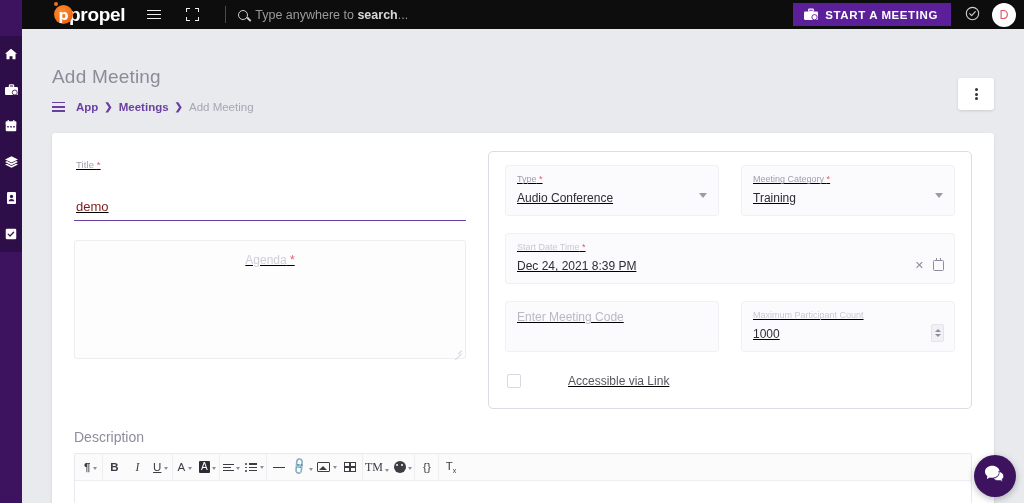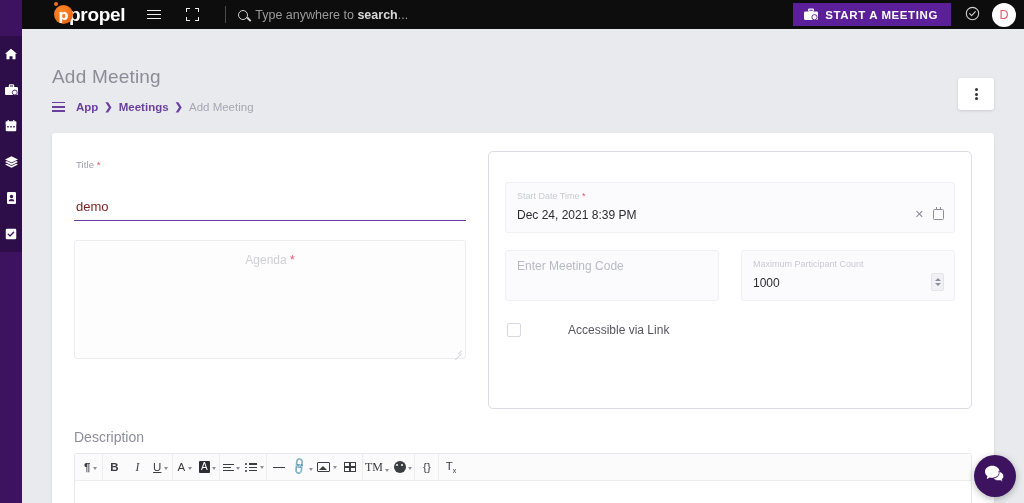--- a/index.html
+++ b/index.html
@@ -115,21 +115,21 @@
     display: flex; align-items: center; justify-content: center; cursor: pointer;
   }
   .kebab-card i { display:block; width: 3px; height: 3px; background: #333; border-radius:50%; margin: 1.3px 0; }
 
   .card {
     margin: 19px 0 0 0; background: #fff; border-radius: 3px;
     box-shadow: 0 1px 3px rgba(0,0,0,0.10);
     padding: 18px 22px 0 22px; position: relative;
     height: 380px;
   }
-  .row { display: flex; }
+  .row { display: flex; text-decoration: underline; }
   .col-left { width: 392px; flex: none; }
   .col-right { flex: 1; margin-left: 22px; }
 
   
   .field-label { font-size: 9.5px; color: #9e9eb0; margin-bottom: 5px; letter-spacing: 0.1px; }
   .req { color: #e8556c; }
   .underline-field {
     border-bottom: 1.6px solid #6b3fa0; padding: 2px 2px 6px 2px; margin: 6px 0 0 0;
   }
   .underline-field .val { font-size: 13px; color: #7f1d1d; margin-top: 29px; }
@@ -404,20 +404,42 @@
                 <i></i>
                 <i></i>
               </span>
           </div>
 
         </div>
 
         <div class="col-right">
           <div class="fieldset">
 
+            <div class="fs-row">
+              <div class="fs-cell">
+                <div class="boxed-field">
+                  <div class="lbl">
+                    <span>Type</span>
+                    <span class="req">*</span>
+                  </div>
+                  <div class="val">Audio Conference</div>
+                  <span class="caret"></span>
+                </div>
+              </div>
+              <div class="fs-cell">
+                <div class="boxed-field">
+                  <div class="lbl">
+                    <span>Meeting Category</span>
+                    <span class="req">*</span>
+                  </div>
+                  <div class="val">Training</div>
+                  <span class="caret"></span>
+                </div>
+              </div>
+            </div>
 
             <div class="fs-row" style="margin-top:17px;">
               <div class="fs-cell">
                 <div class="boxed-field">
                   <div class="lbl ghost">
                     <span>Start Date Time</span>
                     <span class="req">*</span>
                   </div>
                   <div class="val">Dec 24, 2021 8:39 PM</div>
                   <span class="dt-icons">

